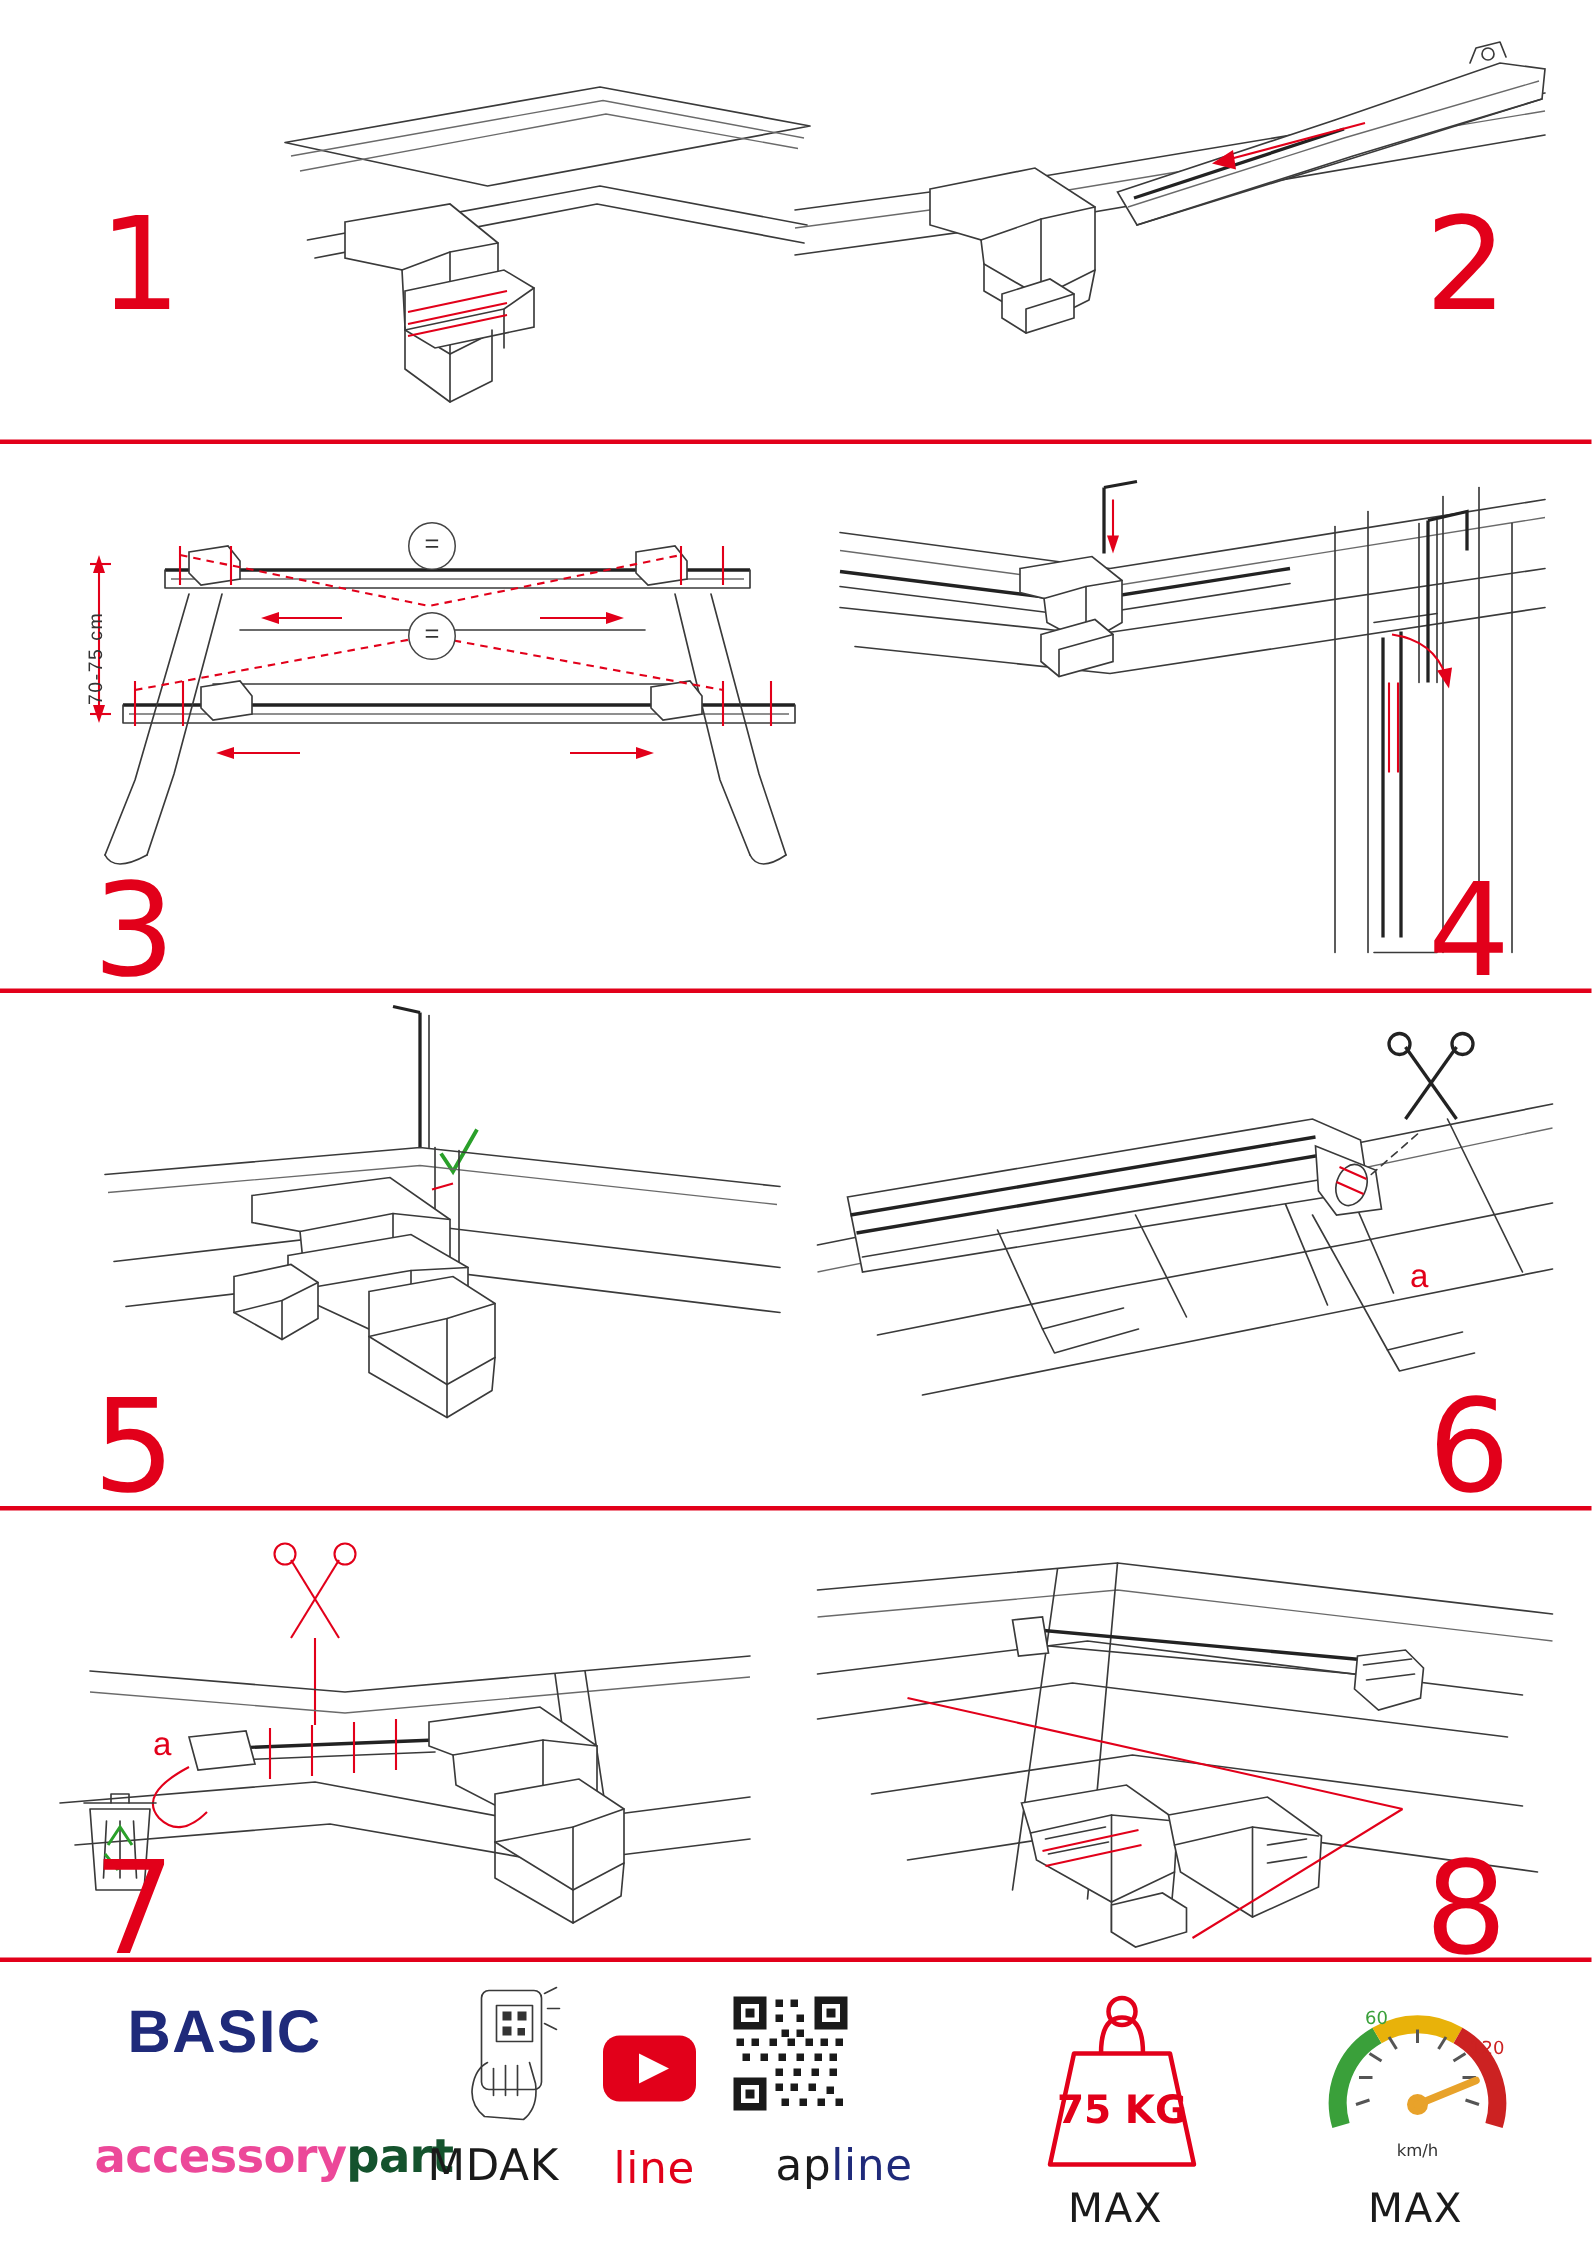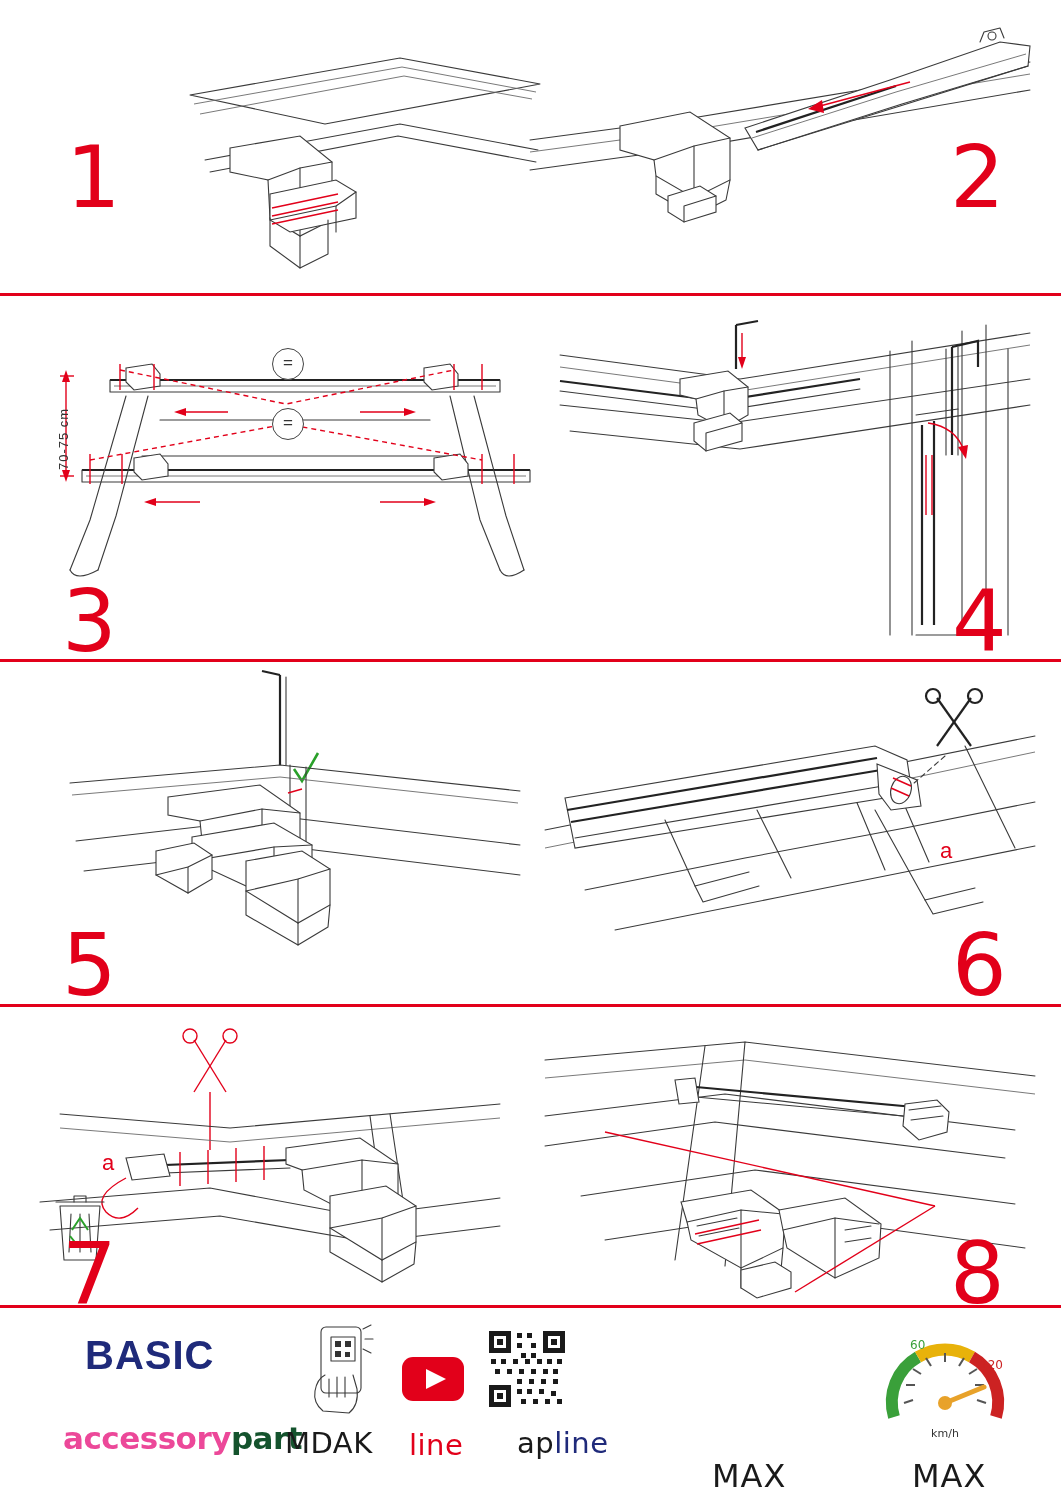--- a/index.html
+++ b/index.html
@@ -127,21 +127,21 @@
     letter-spacing: 0.5px;
   }
   .lbl-mdak { left: 285px; top: 121px; color: #1a1a1a; }
   .lbl-ipqi { left: 409px; top: 123px; color: #e2001a; }
   .lbl-apline { left: 485px; top: 121px; margin-left: 32px; }
   .lbl-apline .ap { color: #1a1a1a; }
   .lbl-apline .line { color: #1f2a7a; }
   .max-label {
     position: absolute;
     font-family: "DejaVu Sans", sans-serif;
-    font-size: 32px;
+    font-size: 27px;
     color: #1a1a1a;
     letter-spacing: 1px;
   }
   .max-1 { left: 712px; top: 152px; }
   .max-2 { left: 912px; top: 152px; }
   .weight-text {
     font-family: "DejaVu Sans", sans-serif;
     font-size: 26px;
     fill: #e2001a;
     font-weight: bold;
@@ -568,20 +568,28 @@
           <rect x="46" y="70" width="5" height="5"></rect>
           <rect x="58" y="70" width="5" height="5"></rect>
           <rect x="70" y="70" width="5" height="5"></rect>
         </g>
       </svg>
     </div>
     <div class="logo-label lbl-apline">
       <span class="ap">ap</span><span class="line">line</span>
     </div>
 
+    <div style="position:absolute; left:688px; top:18px;">
+      <svg width="120" height="130" viewBox="0 0 120 130">
+        <path d="M28 46 L92 46 L108 120 L12 120 Z" fill="none" stroke="#e2001a" stroke-width="3" stroke-linejoin="round"></path>
+        <path d="M46 46 Q46 22 60 22 Q74 22 74 46" fill="none" stroke="#e2001a" stroke-width="3"></path>
+        <circle cx="60" cy="18" r="9" fill="none" stroke="#e2001a" stroke-width="3"></circle>
+        <text x="60" y="92" text-anchor="middle" class="weight-text">75 KG</text>
+      </svg>
+    </div>
     <div class="max-label max-1">MAX</div>
 
     <div style="position:absolute; left:880px; top:20px;">
       <svg width="130" height="125" viewBox="0 0 130 125">
         <path d="M14 92 A52 52 0 0 1 38 32" fill="none" stroke="#3aa03a" stroke-width="12"></path>
         <path d="M38 32 A52 52 0 0 1 92 32" fill="none" stroke="#e8b20a" stroke-width="12"></path>
         <path d="M92 32 A52 52 0 0 1 116 92" fill="none" stroke="#cc2222" stroke-width="12"></path>
         <g stroke="#555" stroke-width="2">
           <path d="M24 78 L33 75"></path>
             <path d="M26 60 L35 60"></path>

